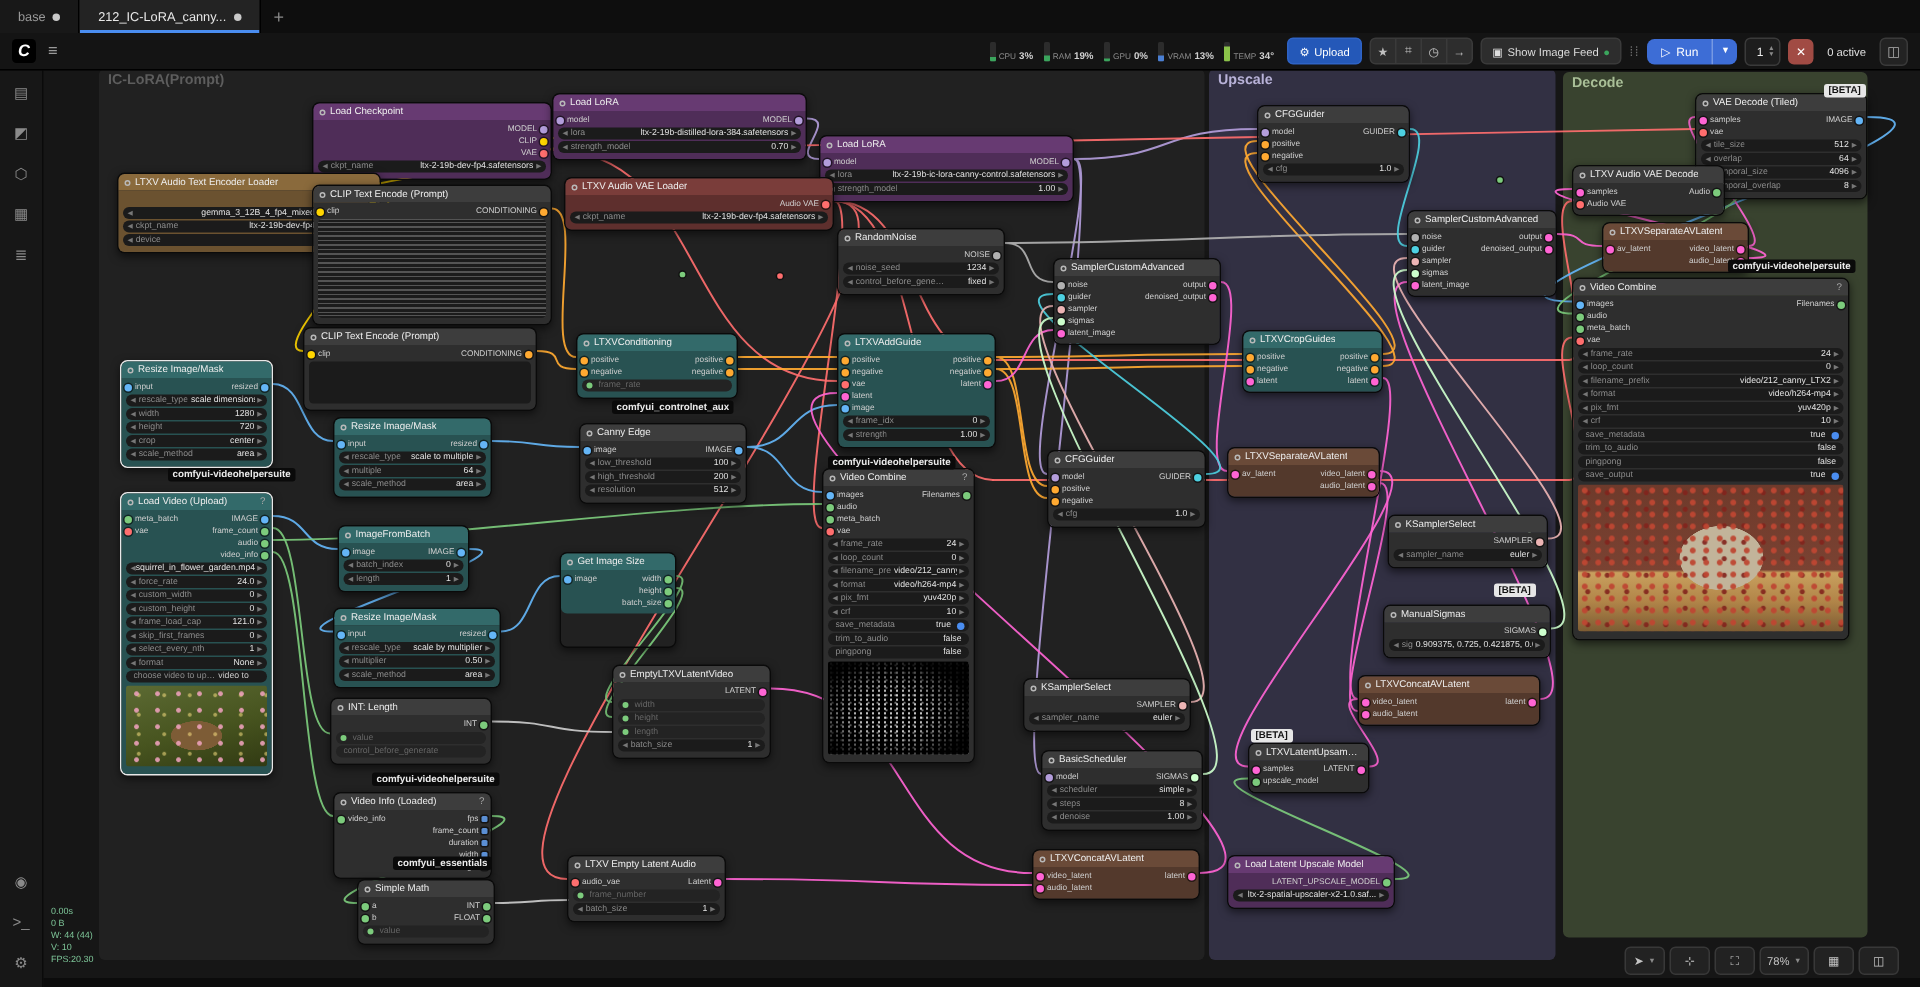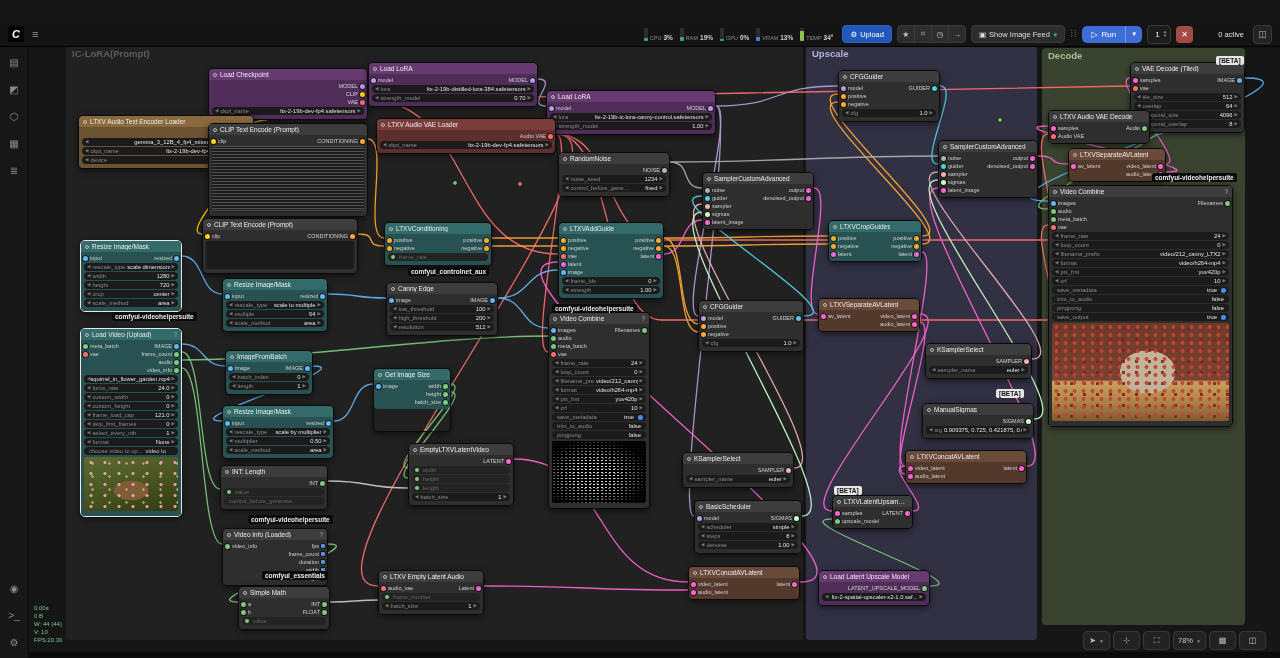--- a/index.html
+++ b/index.html
@@ -25,21 +25,21 @@
   .icongroup{display:flex;background:#2d2d2d;border:1px solid #3a3a3a;border-radius:4px;overflow:hidden;}
   .icongroup .ib{width:16px;height:16px;display:flex;align-items:center;justify-content:center;font-size:8px;color:#c0c0c0;border-right:1px solid #3a3a3a;}
   .icongroup .ib:last-child{border-right:none;}
   .griddots{color:#6a6a6a;font-size:9px;letter-spacing:1px;}
   .run{display:flex;align-items:center;background:#3d6dd6;border-radius:5px;overflow:hidden;height:17px;}
   .run .rmain{display:flex;align-items:center;gap:4px;padding:0 9px;font-size:8px;color:#fff;}
   .run .rcaret{padding:0 5px;border-left:1px solid rgba(255,255,255,.3);font-size:6px;color:#fff;height:100%;display:flex;align-items:center;}
   .stepper{display:flex;align-items:center;height:17px;background:#1d1d1d;border:1px solid #3a3a3a;border-radius:4px;padding:0 3px 0 7px;font-size:8px;color:#eee;gap:3px;}
   .stepper .arrows{display:flex;flex-direction:column;font-size:4.5px;color:#8a8a8a;line-height:4px;}
   .xbtn{width:17px;height:17px;background:#a14b44;border-radius:4px;display:flex;align-items:center;justify-content:center;color:#fff;font-size:8px;}
-  .active-label{font-size:7.5px;color:#e0e0e0;padding:0 4px;margin-left:16px;}
+  .active-label{font-size:7.5px;color:#e0e0e0;padding:0 4px;}
   .panelbtn{width:17px;height:17px;border:1px solid #3a3a3a;border-radius:4px;display:flex;align-items:center;justify-content:center;color:#b0b0b0;font-size:9px;background:#232323;}
   
   .sidebar{position:absolute;top:46px;left:0;bottom:0;width:28px;background:#171717;border-right:1px solid #0a0a0a;display:flex;flex-direction:column;align-items:center;padding:8px 0;gap:11px;z-index:30;}
   .sb-icon{width:16px;height:16px;color:#8a8a8a;font-size:10px;display:flex;align-items:center;justify-content:center;}
   .sb-spacer{flex:1;}
   
   .canvas{position:absolute;top:46px;left:0;right:0;bottom:0;background:#161616;overflow:hidden;}
   .group{position:absolute;border-radius:4px;padding:2px 6px;font-size:9.5px;font-weight:bold;box-sizing:border-box;}
   svg.wires{position:absolute;inset:0;pointer-events:none;}
   .canvas-label{position:absolute;font-size:6.5px;font-weight:bold;color:#ececec;background:#0a0a0a;padding:0 3px;border-radius:2px;white-space:nowrap;line-height:9px;}
@@ -101,20 +101,31 @@
   .ctrls .cb{height:17px;min-width:17px;padding:0 4px;background:#222;border:1px solid #383838;border-radius:4px;display:flex;align-items:center;justify-content:center;gap:3px;font-size:8px;color:#c4c4c4;}
   .ctrls .cb .cv2{font-size:7.5px;}
   .ctrls .cb .ccar{font-size:5px;color:#8a8a8a;}
   .bottomstrip{position:absolute;left:0;right:0;bottom:0;height:6px;background:#0b0b0b;z-index:25;}
 </style>
 </head>
 <body>
 
 <div class="app">
 
+  <div class="tabbar">
+    <div class="tab">
+      <span>base</span>
+      <span class="mod-dot"></span>
+    </div>
+    <div class="tab active">
+      <span>212_IC-LoRA_canny...</span>
+      <span class="mod-dot"></span>
+    </div>
+    <div class="tab-add">+</div>
+  </div>
 
   <div class="toolbar">
     <div class="logo">C</div>
     <div class="hamburger">≡</div>
     <div class="tb-right">
       <div class="gauges">
           <div class="gauge">
             <div class="bar">
               <div style="position: absolute; bottom: 0px; left: 0px; right: 0px; height: 20%; background: rgb(59, 165, 93);"></div>
             </div>

